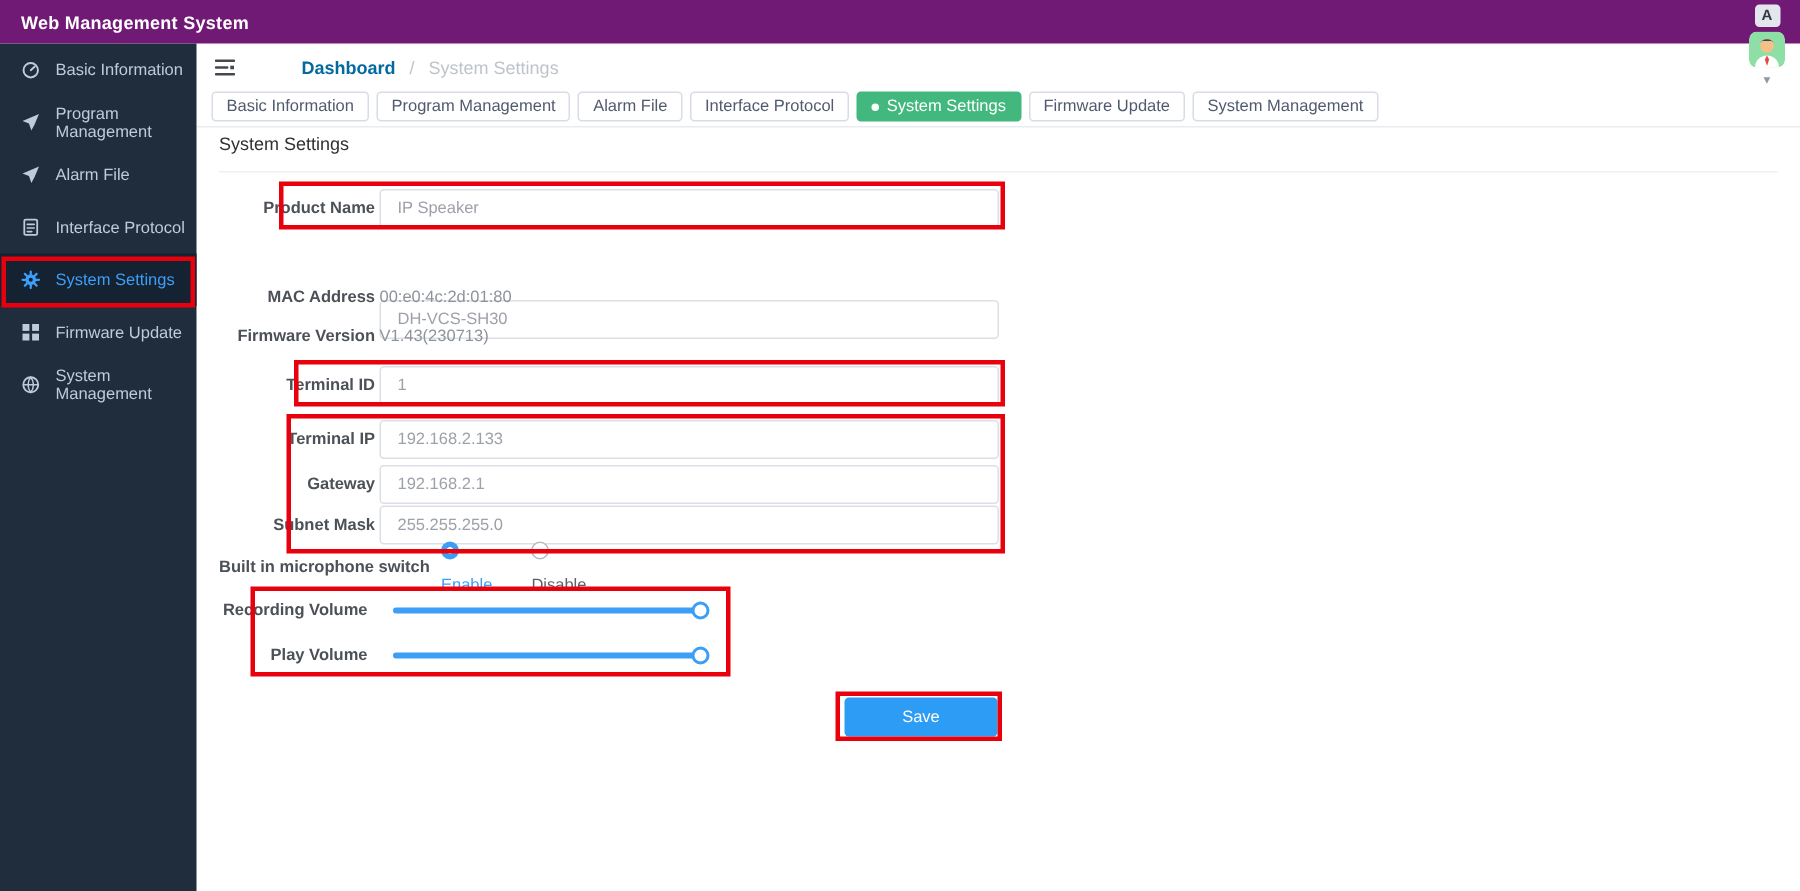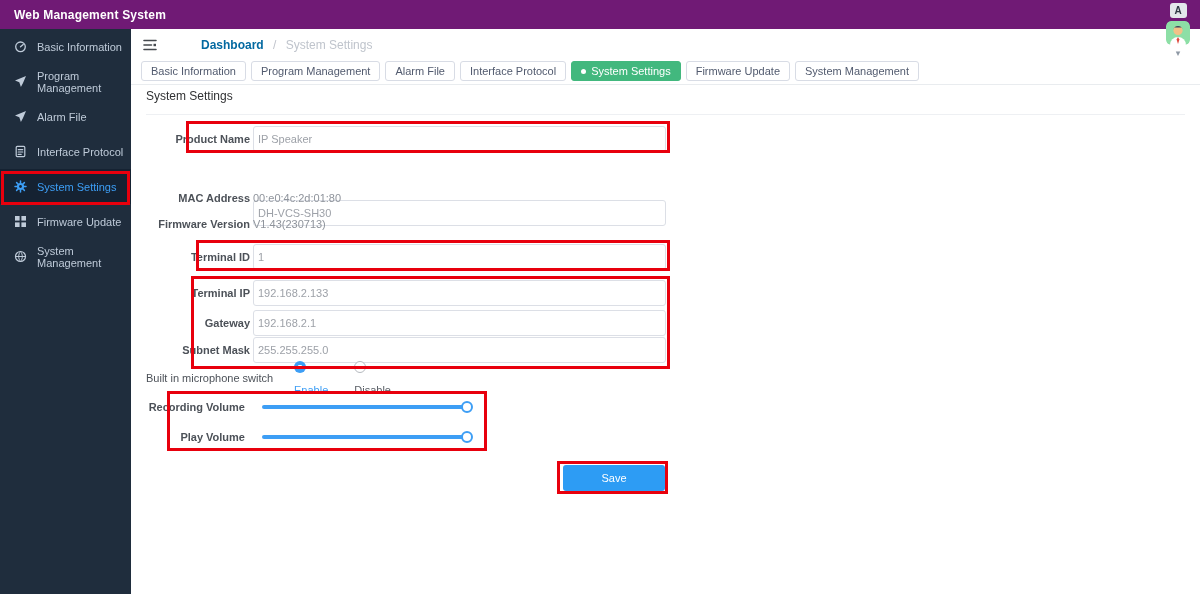--- a/index.html
+++ b/index.html
@@ -33,24 +33,24 @@
 
   .tabbar { position:absolute; left:0; top:32px; width:100%; height:24px; border-bottom:1px solid #e9ecef; display:flex; align-items:flex-start; gap:5px; padding-left:10px; }
   .tab { height:20px; padding:0 9px; border:1px solid #d8dce5; border-radius:3px; background:#fff; color:#515a6e; font-size:11px; display:flex; align-items:center; gap:5px; cursor:pointer; white-space:nowrap; }
   .tab.active { background:#42b87e; border-color:#42b87e; color:#fff; }
   .tab-dot { width:5px; height:5px; border-radius:50%; background:#fff; }
 
   .section-title { position:absolute; left:15px; top:60px; font-size:12px; color:#303133; }
   .divider { position:absolute; left:15px; top:85px; width:1039px; height:1px; background:#eef0f3; }
 
   .lbl { position:absolute; left:0; width:119px; text-align:right; font-size:11px; font-weight:bold; color:#4c5158; height:26px; line-height:26px; white-space:nowrap; }
-  .ipt { position:absolute; left:122px; width:413px; height:26px; border:1px solid #dcdfe6; border-radius:3px; padding:0 4px; font-size:11px; color:#9da1a8; background:#fff; font-family:"Liberation Sans", sans-serif; outline:none; }
+  .ipt { position:absolute; left:122px; width:413px; height:26px; border:1px solid #dcdfe6; border-radius:3px; padding:0 11px; font-size:11px; color:#9da1a8; background:#fff; font-family:"Liberation Sans", sans-serif; outline:none; }
   .sval { position:absolute; left:122px; height:26px; line-height:26px; font-size:11px; color:#8e939b; }
 
-  .mic-lbl { position:absolute; left:15px; top:336px; height:26px; line-height:26px; font-size:11px; font-weight:normal; color:#4c5158; }
+  .mic-lbl { position:absolute; left:15px; top:336px; height:26px; line-height:26px; font-size:11px; font-weight:bold; color:#4c5158; }
   .radio-group { position:absolute; left:163px; top:336px; height:26px; display:flex; align-items:center; gap:26px; }
   .radio-opt { display:flex; gap:11px; cursor:pointer;flex-direction:column; }
   .radio-dot-on { width:12px; height:12px; border-radius:50%; background:radial-gradient(circle,#ffffff 0 2px,#3d9ef5 2.5px); }
   .radio-dot-off { width:12px; height:12px; border-radius:50%; background:#fff; border:1px solid #b6babf; }
   .radio-txt-on { font-size:11px; color:#3d9ef5; }
   .radio-txt-off { font-size:11px; color:#5b6067; }
 
   .slbl { position:absolute; left:0; width:114px; text-align:right; font-size:11px; font-weight:bold; color:#4c5158; height:26px; line-height:26px; white-space:nowrap; }
   .slider-track { position:absolute; left:131px; width:208px; height:4px; border-radius:2px; background:#3d9ef5; cursor:pointer; }
   .slider-handle { position:absolute; width:12px; height:12px; border-radius:50%; background:#fff; border:2px solid #3d9ef5; cursor:grab; }

